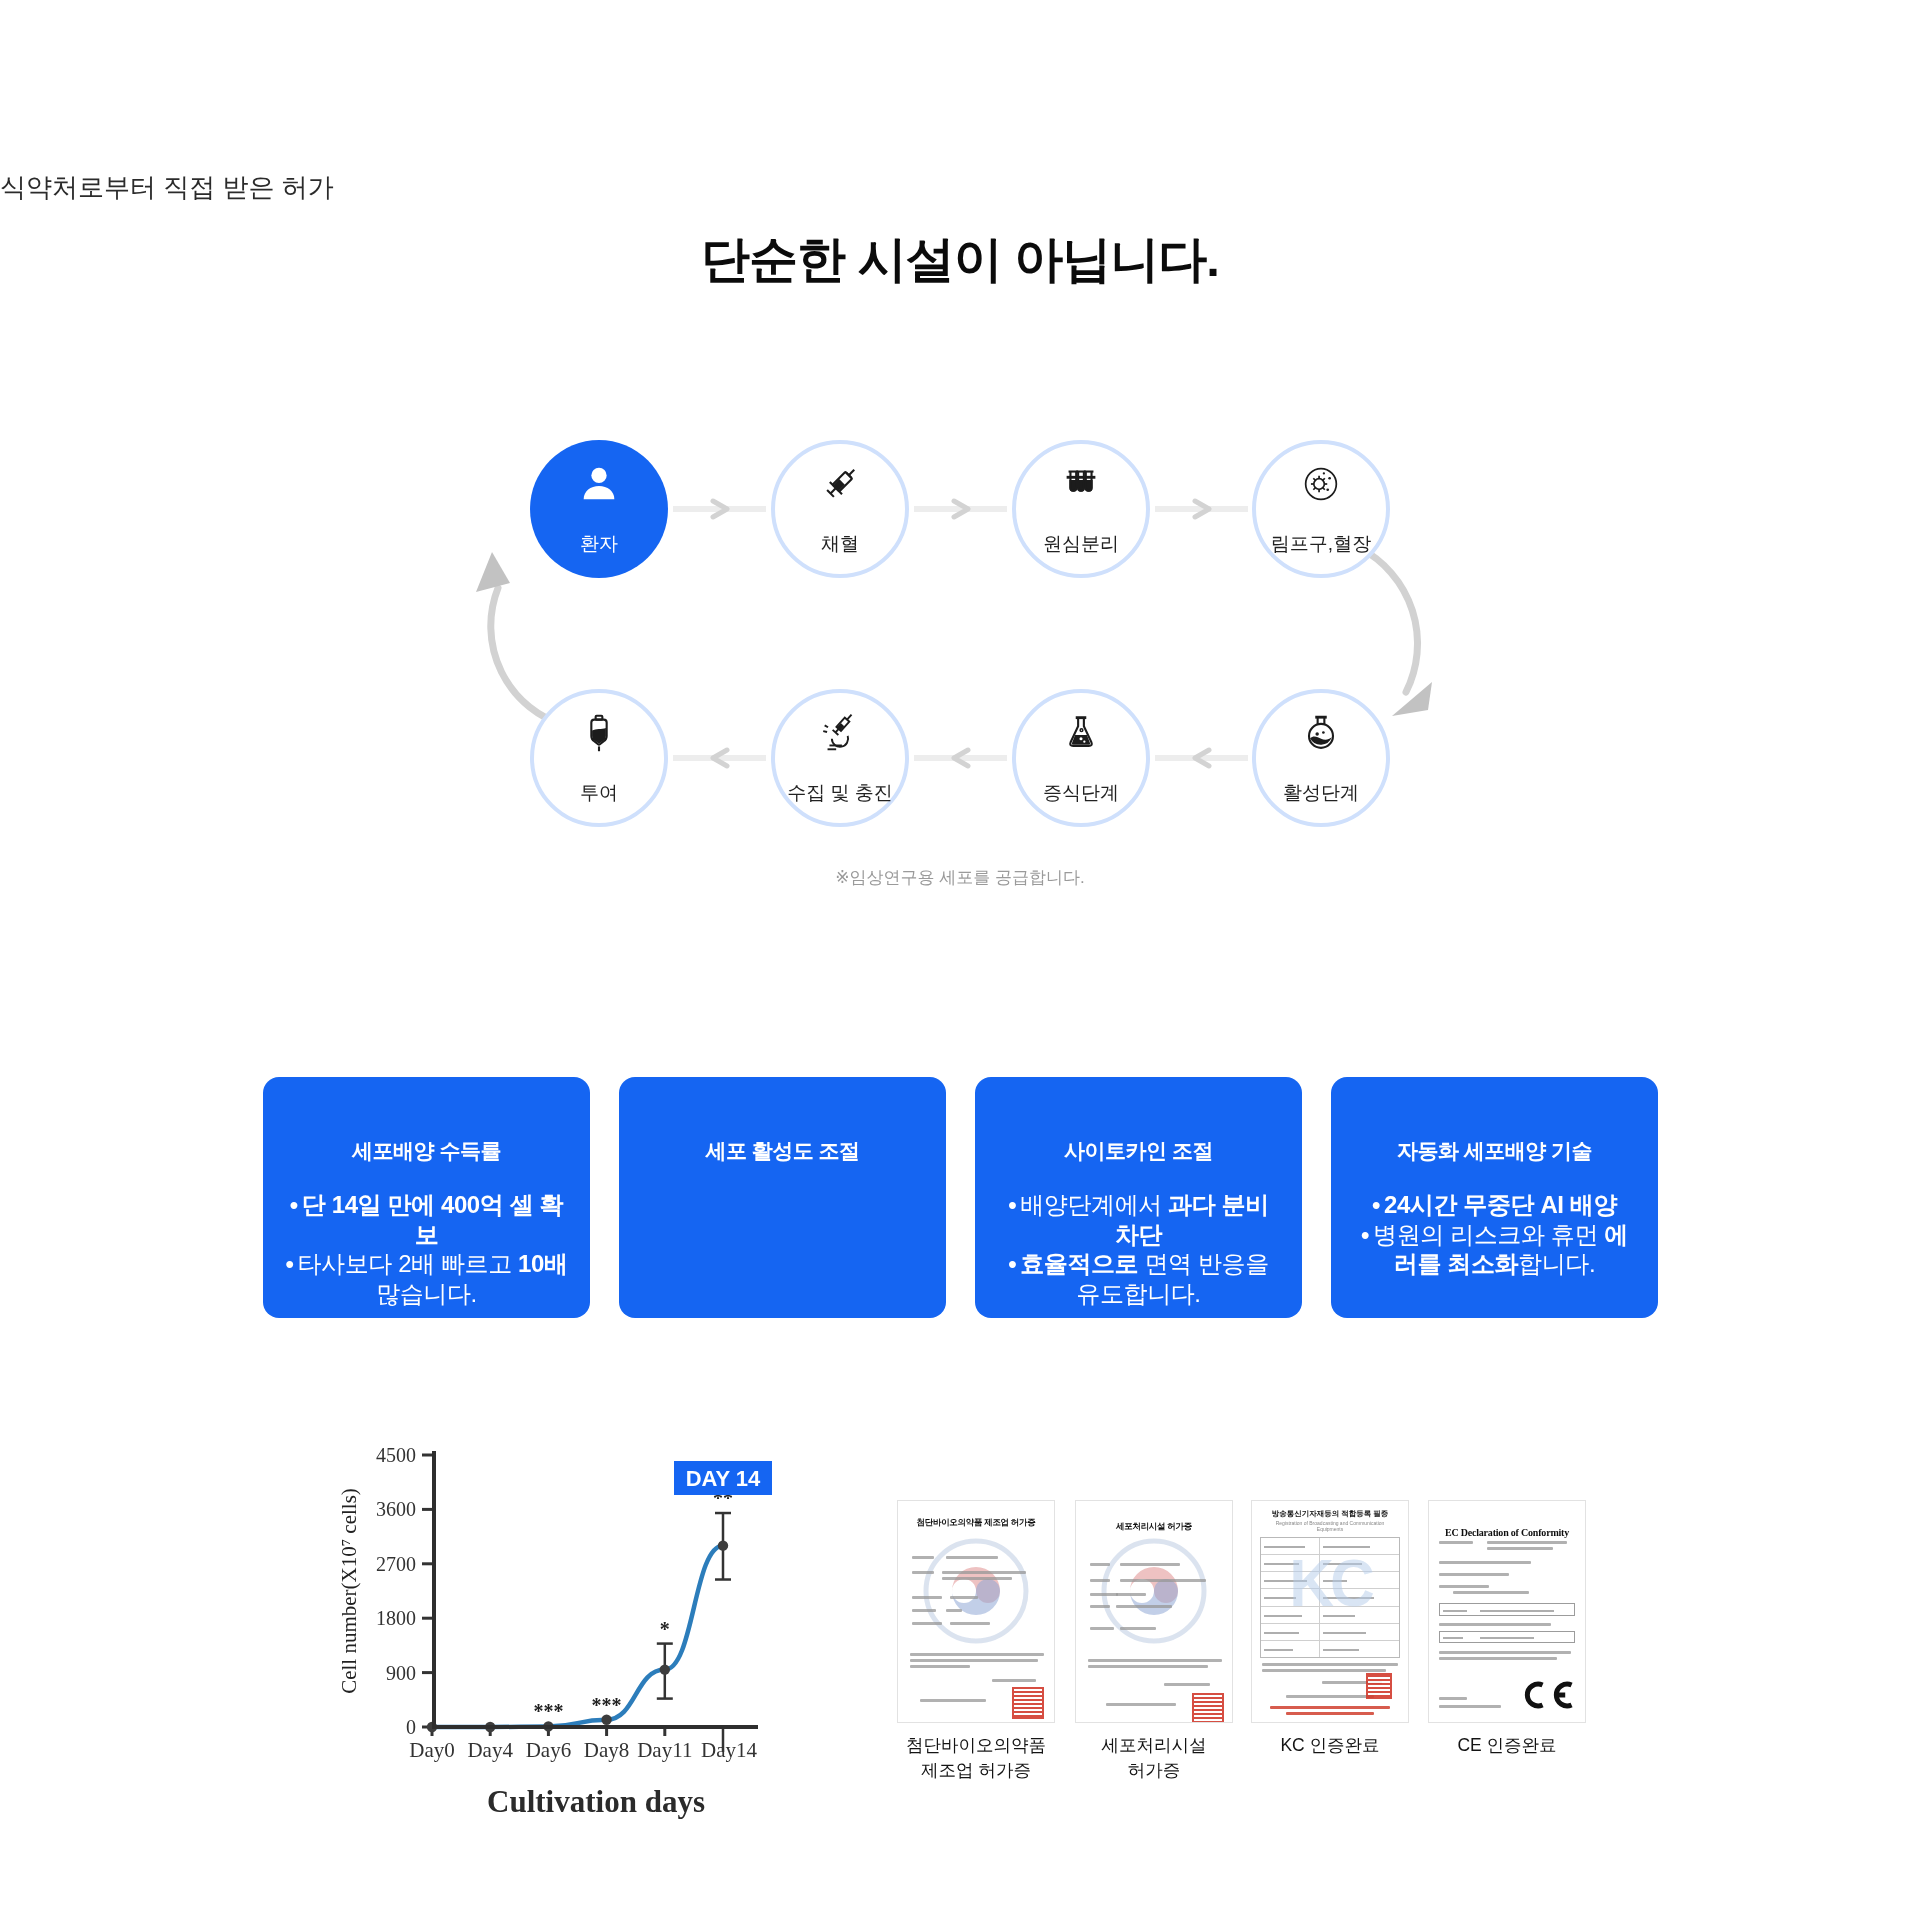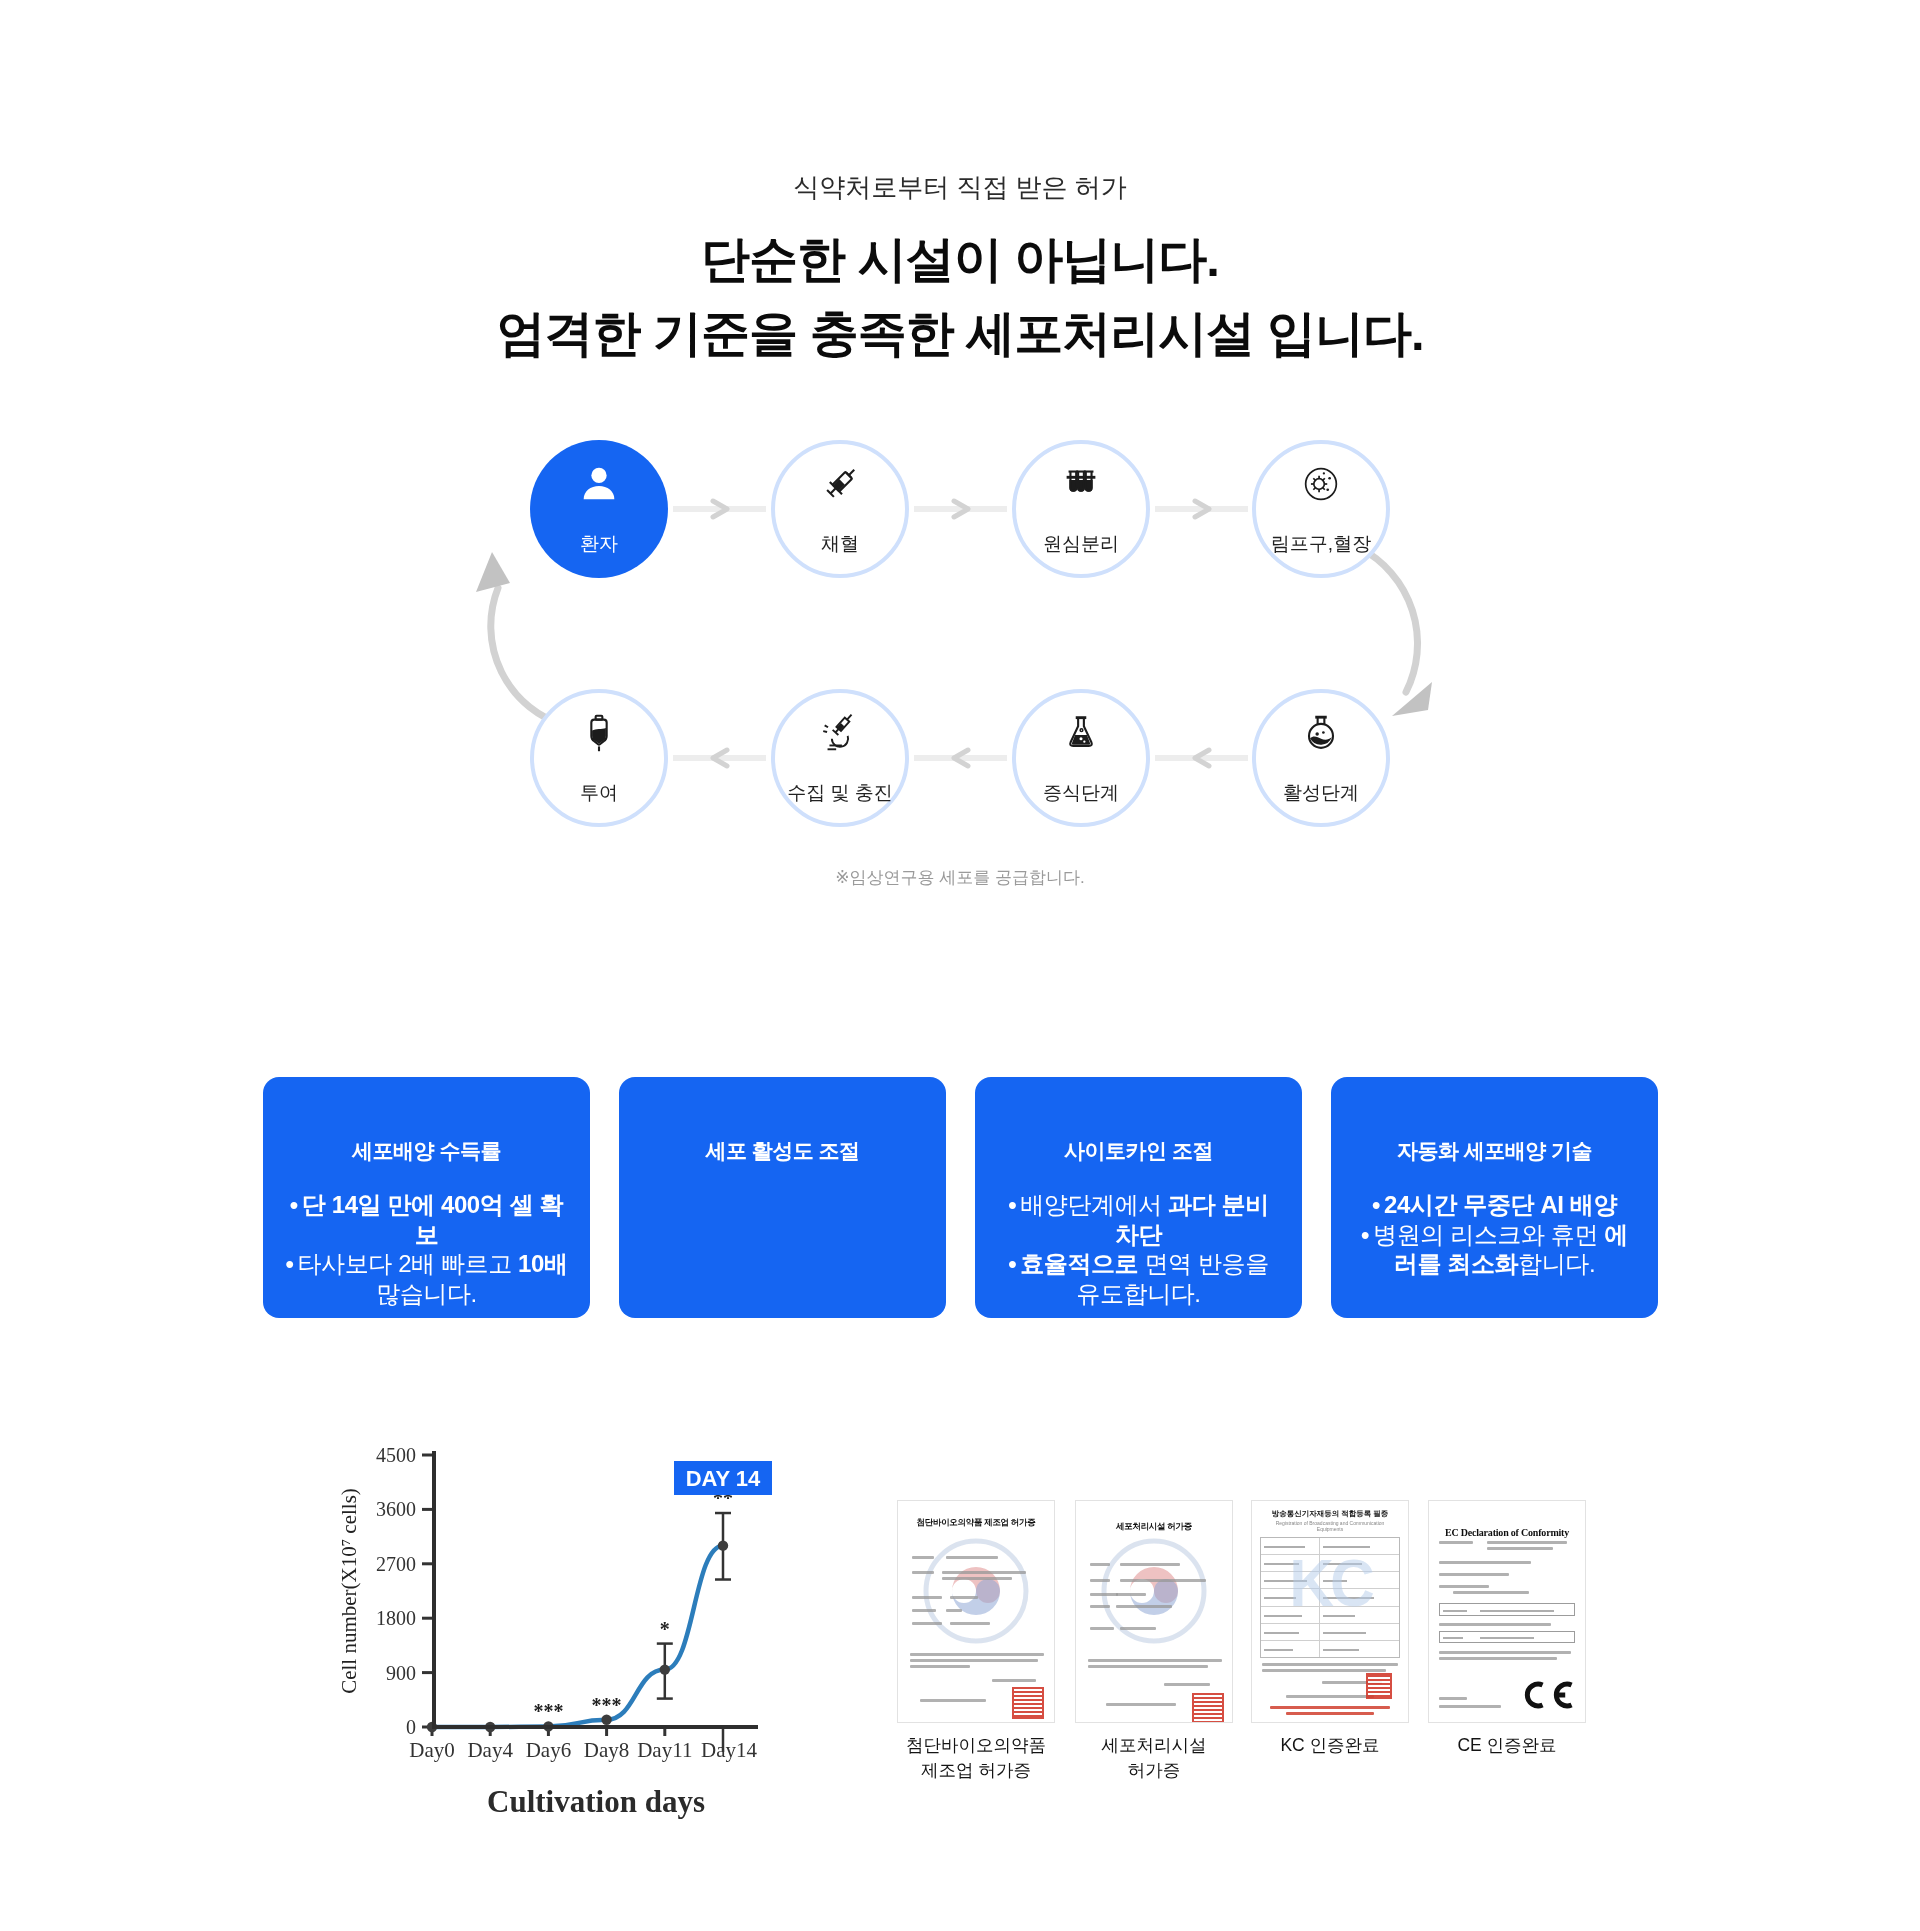--- a/index.html
+++ b/index.html
@@ -1,19 +1,19 @@
 <!DOCTYPE html>
 <html style="--accent: #1565f2; --ring: #cfe0fc;"><head>
 <meta charset="utf-8">
 <style>
   html,body{margin:0;padding:0;background:#fff;}
   .page{position:relative;width:1920px;height:1931px;background:#fff;overflow:hidden;
         font-family:"Liberation Sans","DejaVu Sans",sans-serif;color:#111;}
   
-  .eyebrow{position:absolute;top:170px;left:0;width:100%;text-align:center;
+  .eyebrow{position:absolute;top:170px;left:0;width:100%;text-align:left;
            font-size:26px;color:#2b2b2b;font-weight:400;}
   .hero-title{position:absolute;top:222px;left:0;width:100%;margin:0;text-align:center;
               font-size:49px;line-height:74px;font-weight:800;color:#0b0b0b;letter-spacing:-1px;}
   .hero-title span{display:block;}
   
   .flow-arrows{position:absolute;left:380px;top:380px;width:1160px;height:470px;}
   #process-layer{position:absolute;left:0;top:0;width:100%;height:100%;}
   .p-circle{position:absolute;width:130px;height:130px;border:4px solid var(--ring,#cfe0fc);
             border-radius:50%;background:#fff;display:flex;flex-direction:column;
             align-items:center;justify-content:center;gap:24px;box-sizing:content-box;}
@@ -66,21 +66,20 @@
   .ce-mark{position:absolute;right:8px;bottom:12px;width:58px;height:30px;z-index:3;}
 </style>
 </head>
 <body>
 
 <div class="page">
 
   <div class="eyebrow">식약처로부터 직접 받은 허가</div>
   <h1 class="hero-title">
     <span>단순한 시설이 아닙니다.</span>
-    <span>엄격한 기준을 충족한 세포처리시설 입니다.</span>
   </h1>
 
   <svg class="flow-arrows" viewBox="0 0 1160 470">
     <g stroke="#ededed" stroke-width="6">
       <line x1="293" y1="129" x2="386" y2="129"></line>
       <line x1="534" y1="129" x2="627" y2="129"></line>
       <line x1="775" y1="129" x2="868" y2="129"></line>
       <line x1="293" y1="378" x2="386" y2="378"></line>
       <line x1="534" y1="378" x2="627" y2="378"></line>
       <line x1="775" y1="378" x2="868" y2="378"></line>

